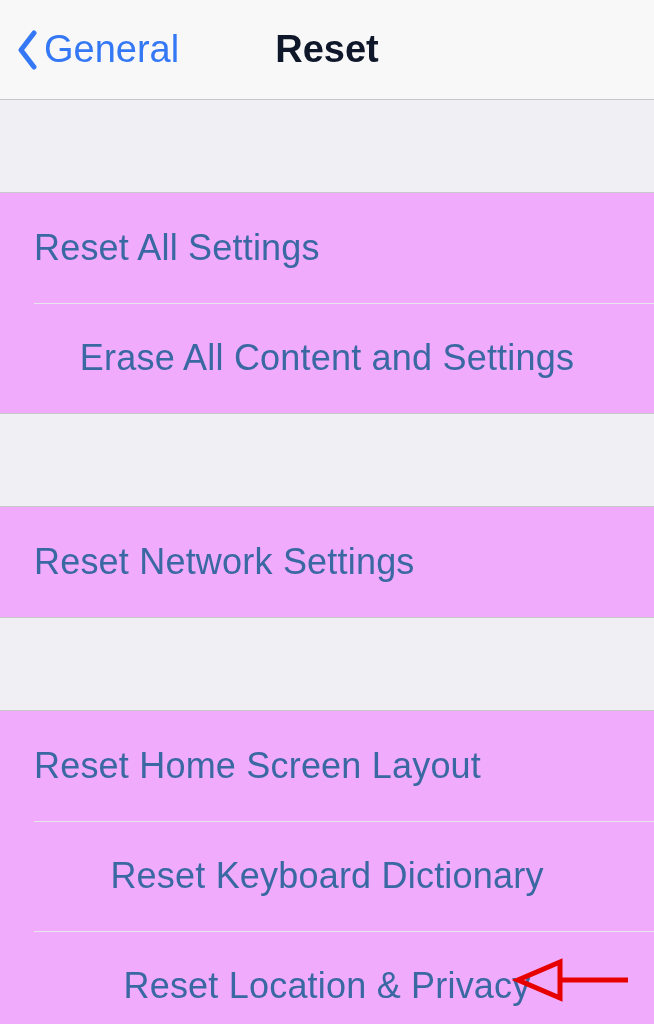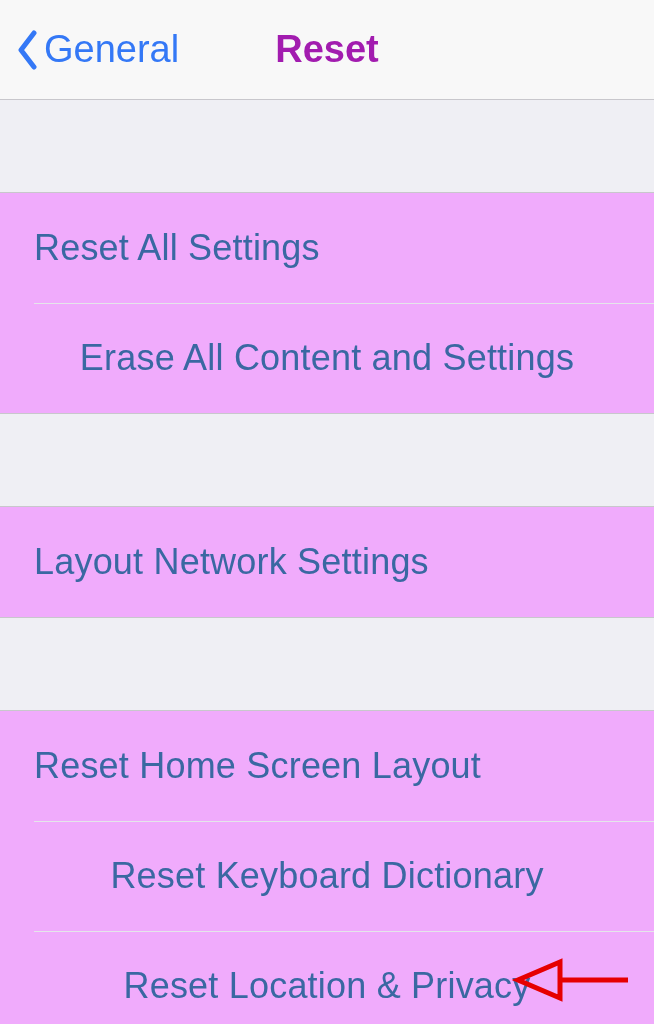--- a/index.html
+++ b/index.html
@@ -35,21 +35,21 @@
     .chevron-back {
       width: 22px;
       height: 40px;
     }
     .nav-title {
       position: absolute;
       left: 50%;
       transform: translateX(-50%);
       font-size: 38px;
       font-weight: 600;
-      color: #a21caf;
+      color: #0f172a;
     }
     .group-gap {
       height: 92px;
     }
     .section {
       background: #f0abfc;
       border-top: 1px solid #c8c7cc;
       border-bottom: 1px solid #c8c7cc;
     }
     .row {
@@ -101,21 +101,21 @@
   </div>
   <div class="row">
     <span>Erase All Content and Settings</span>
   </div>
 </div>
 
 <div class="group-gap"></div>
 
 <div class="section">
   <div class="row">
-    <span>Layout Network Settings</span>
+    <span>Reset Network Settings</span>
   </div>
 </div>
 
 <div class="group-gap"></div>
 
 <div class="section">
   <div class="row">
     <span>Reset Home Screen Layout</span>
   </div>
   <div class="row">

